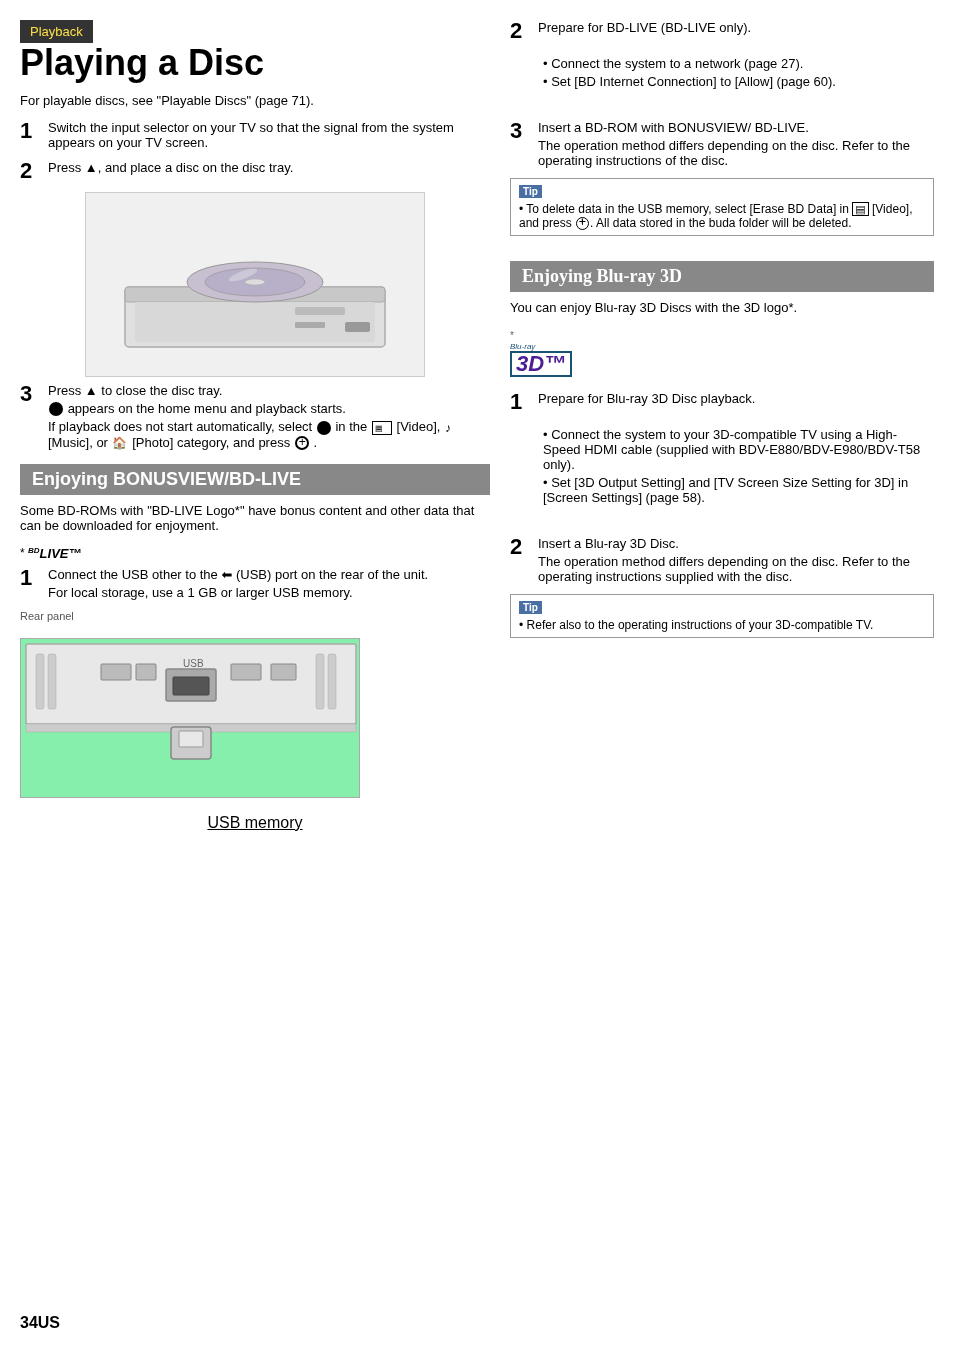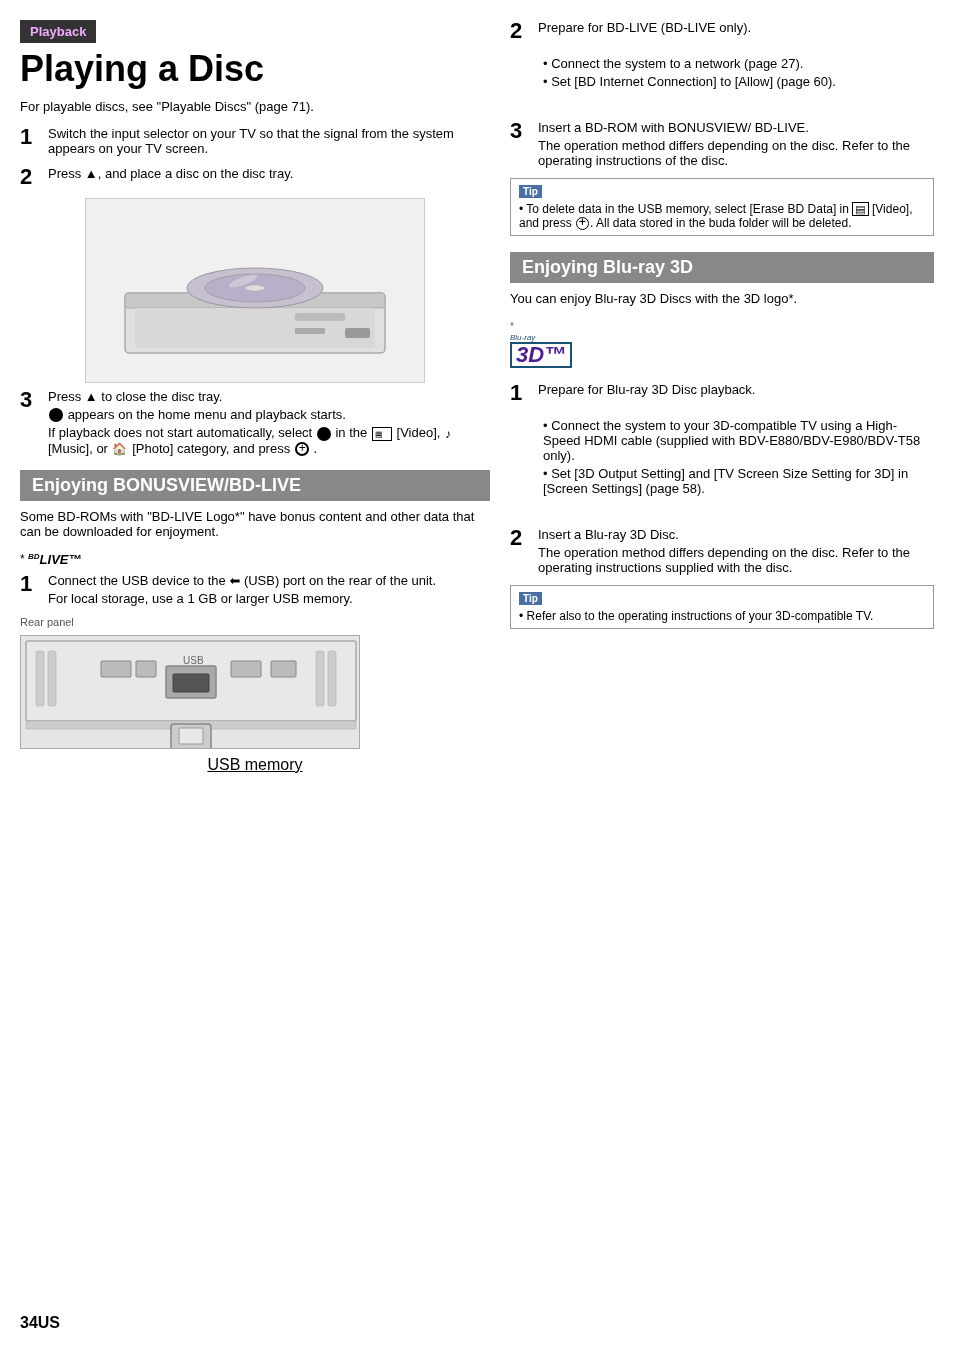--- a/index.html
+++ b/index.html
@@ -21,25 +21,24 @@
     .left-col {
       width: 470px;
       flex-shrink: 0;
     }
     .right-col {
       flex: 1;
       padding-left: 10px;
     }
     .playback-label {
       background: #333;
-      color: #f0abfc;
+      color: #fde047;
       font-size: 13px;
-      font-weight: bold;
+      font-weight: normal;
       padding: 4px 10px;
-      margin-bottom: 6px;
       display: inline-block;
     }
     .page-title {
       font-family: 'Arial Black', Arial, sans-serif;
       font-size: 36px;
       font-weight: 900;
       margin-bottom: 10px;
       line-height: 1.1;
     }
     .intro-text {
@@ -197,24 +196,24 @@
     }
     .page-num {
       position: absolute;
       bottom: 20px;
       left: 20px;
       font-size: 16px;
       font-weight: bold;
     }
     .usb-panel-img {
       width: 340px;
-      height: 114px;
+      height: 160px;
       border: 1.5px solid #aaa;
-      margin: 7px 0;
-      background: #e5e5e5;
+      margin: 16px 0;
+      background: #86efac;
       position: relative;
       overflow: hidden;
     }
   </style>
 </head>
 <body>
 
 <div class="page" style="position:relative;">
 
   <div class="left-col">
@@ -294,21 +293,21 @@
     <div style="margin-bottom:6px; font-size:12px;">
       <span>* </span>
       <span class="bd-live-logo" style="font-style:italic;font-size:13px;font-weight:bold;"><sup style="font-size:8px;">BD</sup>LIVE™</span>
     </div>
 
     
     <div class="step-block">
       <div class="step-num">1</div>
       <div class="step-content">
         <div class="step-title">
-          Connect the USB device to the ⬅ (USB) port on the rear of the unit.
+          Connect the USB other to the ⬅ (USB) port on the rear of the unit.
         </div>
         <div class="step-body">For local storage, use a 1 GB or larger USB memory.</div>
       </div>
     </div>
 
     <div class="rear-panel-label">Rear panel</div>
 
     
     <div class="usb-panel-img">
       <svg width="340" height="130" viewBox="0 0 340 130">
@@ -367,21 +366,21 @@
 
     
     <div class="tip-box">
       <div class="tip-label">Tip</div>
       <div>
         • To delete data in the USB memory, select [Erase BD Data] in <span style="border:1px solid #000;font-size:11px;padding:0 2px;">▤</span> [Video], and press <span class="plus-circle" style="display:inline-block;width:13px;height:13px;border:1.5px solid #000;border-radius:50%;vertical-align:middle;position:relative;"><span style="position:absolute;top:-3px;left:2px;font-size:11px;">+</span></span>. All data stored in the buda folder will be deleted.
       </div>
     </div>
 
     
-    <div class="section-header" style="margin-top:16px;">Enjoying Blu-ray 3D</div>
+    <div class="section-header" style="margin-top:25px;font-family:Liberation Serif, serif;">Enjoying Blu-ray 3D</div>
 
     <div class="intro-text">You can enjoy Blu-ray 3D Discs with the 3D logo*.</div>
 
     <div class="bluray-3d-logo">
       <span style="font-size:10px; color:#666;">* </span>
       <span class="bluray-text">Blu-ray</span>
       <span class="threed-text">3D™</span>
     </div>
 
     

